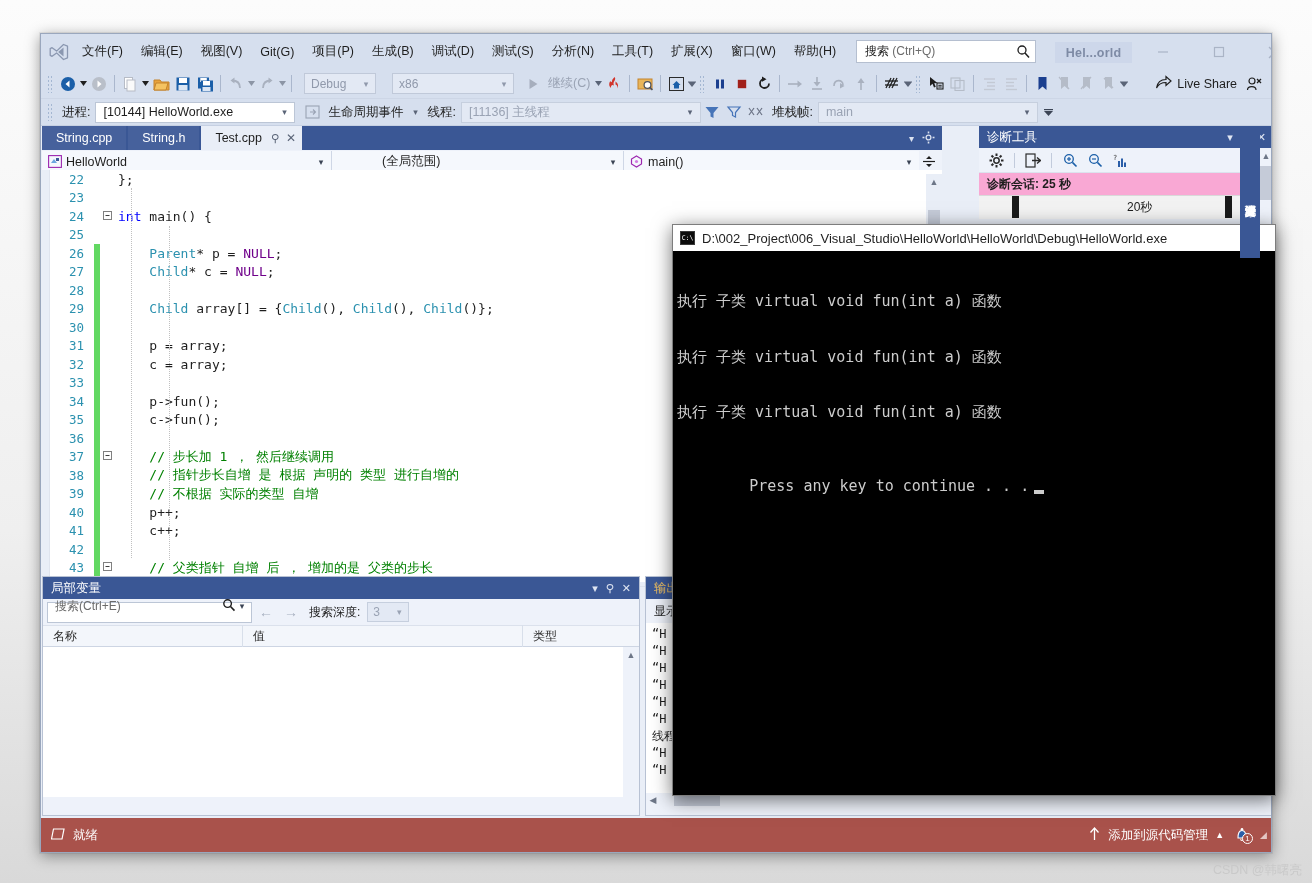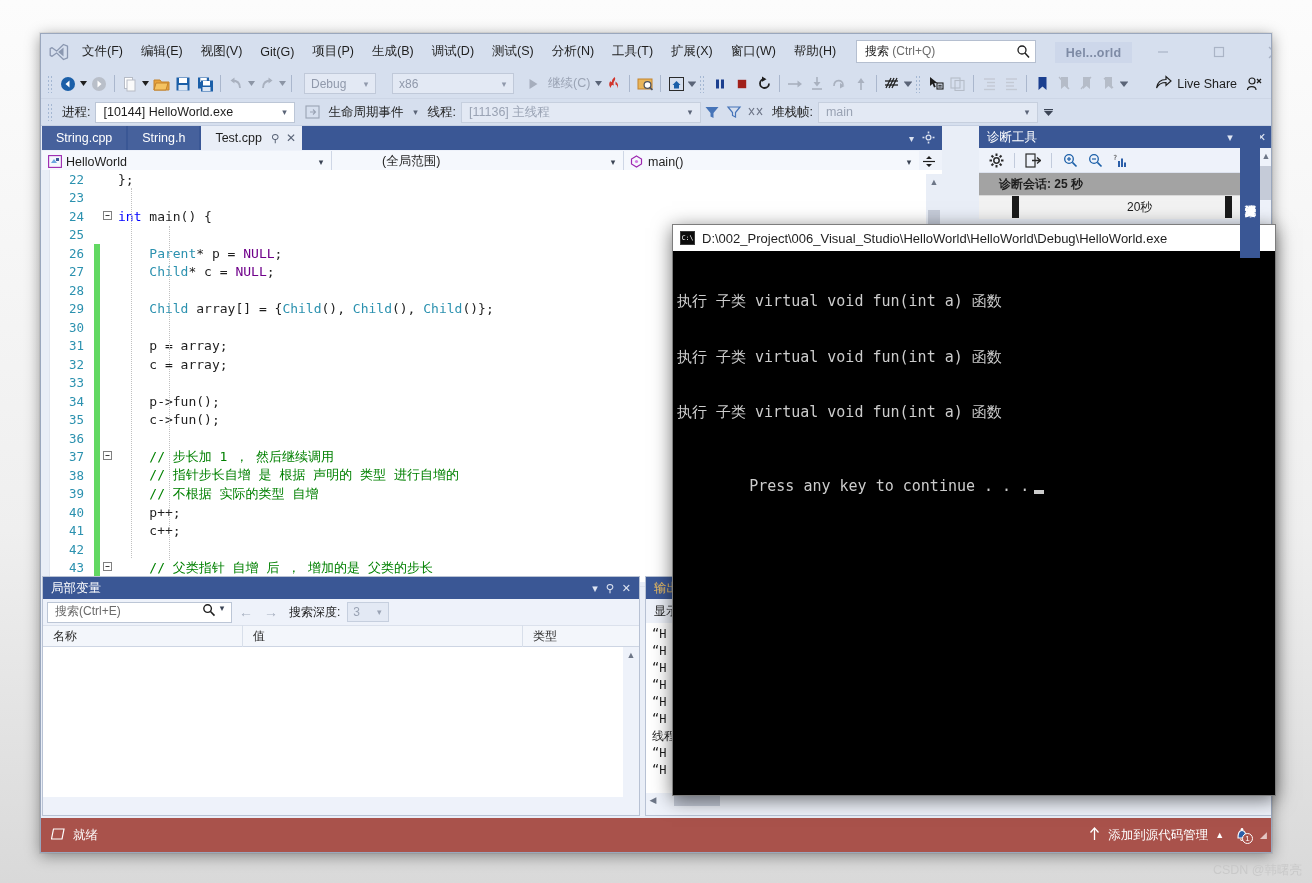--- a/index.html
+++ b/index.html
@@ -134,21 +134,21 @@
   .errpill { display:flex; align-items:center; gap:4px; font-size:11.5px; color:#1e1e1e; padding:0 6px; }
   .navarrow { font-size:15px; color:#2a5db0; padding:0 7px; }
 
   
   .diag { position:absolute; left:938px; top:0px; width:295px; height:100px; }
   .diag-hdr { height:22px; background:#3a5795; display:flex; align-items:center; padding:0 4px 0 8px; }
   .diag-hdr .t { font-size:12.5px; color:#ffffff; flex:1; }
   .diag-hdr .ic { color:#dfe5f2; font-size:11px; padding:0 4px; }
   .diag-tb { height:25px; background:#eef2fa; display:flex; align-items:center; gap:3px; padding-left:6px; border-bottom:1px solid #dce2ee;}
   .diag-tb .sep { width:1px;height:15px;background:#c2cbdc;margin:0 4px;}
-  .diag-sess { height:22px; background:#a3a3a3; display:flex; align-items:center; padding-left:20px;
+  .diag-sess { height:22px; background:#f9a8d4; display:flex; align-items:center; padding-left:8px;
      font-size:12px; font-weight:bold; color:#1e1e1e; }
   .diag-ruler { height:24px; background:#f2f2f2; border-top:1px solid #d9d9d9; position:relative; }
   .diag-ruler .tick { position:absolute; top:0; width:7px; height:22px; background:#1a1a1a; }
   .diag-ruler .lbl { position:absolute; top:3px; font-size:12px; color:#1e1e1e; }
   .diag-scroll { position:absolute; right:0; top:22px; width:16px; height:78px; background:#eef2fa;}
   .diag-scroll .thumb{position:absolute;left:2px;top:18px;width:12px;height:34px;background:#c5cbd8;}
 
   
   .sev {
     position:absolute; left:1240px; top:133px; width:20px; height:125px;
@@ -157,22 +157,22 @@
   }
   .sev span { writing-mode: vertical-rl; white-space:nowrap; letter-spacing:0px;}
 
   
   .locals { position:absolute; left:1px; top:450px; width:598px; height:240px; background:#eef2fa;
      border:1px solid #b8c2d4;}
   .panel-hdr { height:22px; background:#3a5795; display:flex; align-items:center; padding:0 4px 0 8px;}
   .panel-hdr .t { font-size:12.5px; color:#ffffff; flex:1;}
   .panel-hdr .ic { color:#dfe5f2; font-size:11px; padding:0 4px; }
   .locals-tb { height:26px; background:#eef2fa; display:flex; align-items:center; padding:2px 4px; gap:3px;}
-  .locals-search { width:185px; height:21px; background:#ffffff; border:1px solid #bcc6d6;
-     display:flex; align-items:flex-start; padding:0 3px 12px 7px; font-size:12px; color:#6b6b6b;}
+  .locals-search { width:205px; height:21px; background:#ffffff; border:1px solid #bcc6d6;
+     display:flex; align-items:center; padding:0 3px 12px 7px; font-size:12px; color:#6b6b6b;}
   .locals-search .s { flex:1; }
   .dim-arw { color:#a7b0c0; font-size:14px; padding:0 4px; }
   .depth-lbl { font-size:12px; color:#1e1e1e; padding:0 4px; }
   .depth-box { width:42px;height:20px;background:#e3e9f4;border:1px solid #c6cfde;display:flex;align-items:center;
      font-size:12px;color:#9aa3b4;padding:0 2px 0 5px;}
   .depth-box .da{width:14px;text-align:center;font-size:9px;}
   .grid-hdr { height:22px; background:#f3f6fb; display:flex; align-items:center; border-top:1px solid #dbe1ec; border-bottom:1px solid #cdd5e3;}
   .grid-hdr .col { font-size:12px; color:#2b2b2b; padding-left:10px; border-right:1px solid #d8dfea; height:22px; display:flex;align-items:center;}
   .grid-body { background:#ffffff; height:150px; position:relative;}
   .grid-scroll { position:absolute; right:0; top:0; width:16px; height:150px; background:#eef2fa;}

